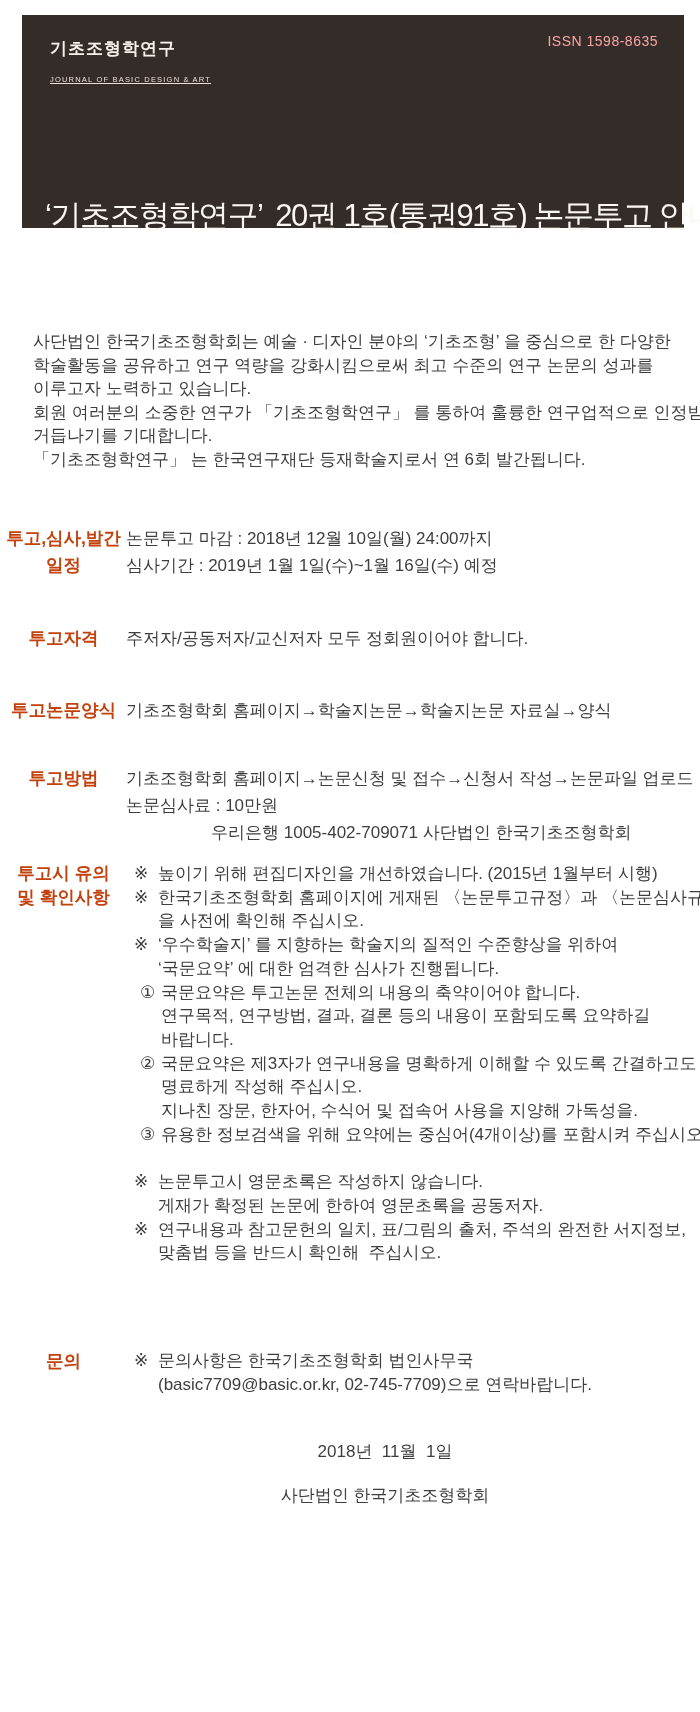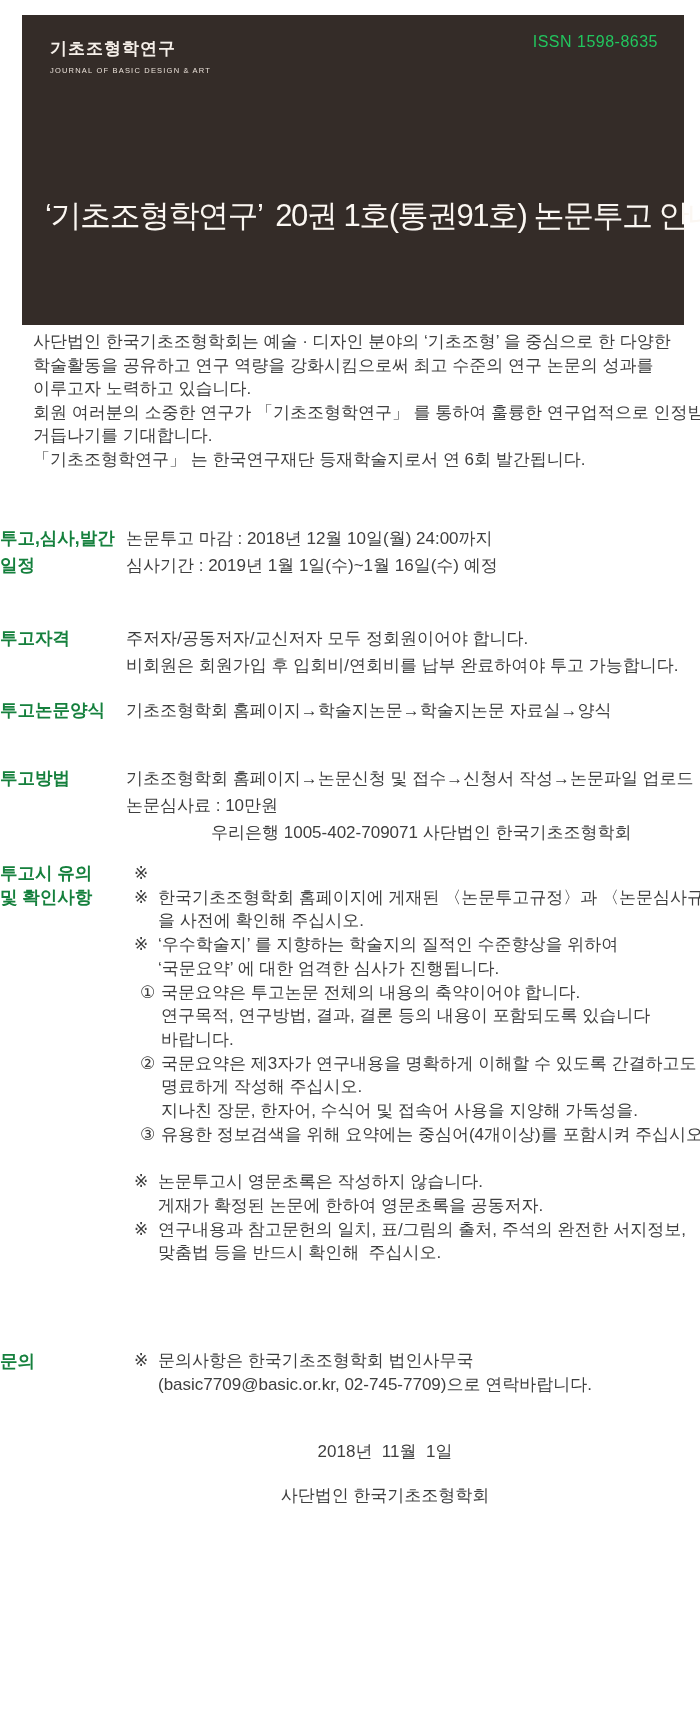--- a/index.html
+++ b/index.html
@@ -3,38 +3,38 @@
 <meta charset="utf-8">
 <style>
   html,body{margin:0;padding:0;background:#ffffff;}
   .page{
     position:relative;width:700px;height:1712px;background:#ffffff;
     font-family:"Liberation Sans","DejaVu Sans",sans-serif;
     color:#3e3e3e;overflow:hidden;
   }
   
   .header{
-    position:absolute;left:22px;top:15px;width:662px;height:310px;
+    position:absolute;left:22px;top:15px;width:662px;height:213px;
     background:#342c28;
   }
   .logo{position:absolute;left:28px;top:22px;color:#f6f0ea;}
   .logo-main{font-size:17px;font-weight:bold;letter-spacing:1px;}
-  .logo-sub{font-size:7.5px;letter-spacing:1.2px;margin-top:6px;color:#e9e0d8;}
-  .issn{position:absolute;right:26px;top:18px;font-size:16px;color:#22c55e;letter-spacing:0.5px;}
+  .logo-sub{font-size:7.5px;letter-spacing:1.2px;margin-top:15px;color:#e9e0d8;text-decoration:underline;}
+  .issn{position:absolute;right:26px;top:18px;font-size:14px;color:#fca5a5;letter-spacing:0.5px;}
   .header-title{
     position:absolute;left:23px;top:180px;width:630px;
     font-size:31px;font-weight:500;letter-spacing:-1.5px;color:#fbf7f2;white-space:pre;
   }
   
   .line{white-space:pre;}
   .intro{position:absolute;left:33px;top:330px;font-size:17px;line-height:23.5px;}
   .section{position:absolute;left:0;width:700px;}
   .slabel{
-    position:absolute;left:0;top:0;width:127px;text-align:left;
-    font-weight:bold;color:#15803d;font-size:17.5px;
+    position:absolute;left:0;top:0;width:127px;text-align:center;
+    font-weight:bold;color:#c2410c;font-size:17.5px;
   }
   .scontent{position:absolute;left:126px;top:0;font-size:17px;}
   .lh27{line-height:27px;}
   .lh24{line-height:23.7px;}
   .lh25{line-height:25px;margin-top:22px;}
   .indent85{padding-left:85px;}
   
   .nlist{position:absolute;left:134px;top:0;font-size:17px;line-height:23.7px;}
   .nitem{display:flex;}
   .nitem .marker{width:24px;flex:0 0 24px;}
@@ -77,21 +77,20 @@
       <div class="line">심사기간 : 2019년 1월 1일(수)~1월 16일(수) 예정</div>
     </div>
   </div>
 
   <div class="section" style="top:625px">
     <div class="slabel lh27">
       <span class="line">투고자격</span>
     </div>
     <div class="scontent lh27">
       <div class="line">주저자/공동저자/교신저자 모두 정회원이어야 합니다.</div>
-      <div class="line">비회원은 회원가입 후 입회비/연회비를 납부 완료하여야 투고 가능합니다.</div>
     </div>
   </div>
 
   <div class="section" style="top:697px">
     <div class="slabel lh27">
       <span class="line">투고논문양식</span>
     </div>
     <div class="scontent lh27">
       <div class="line">기초조형학회 홈페이지→학술지논문→학술지논문 자료실→양식</div>
     </div>
@@ -110,41 +109,42 @@
 
   <div class="section" style="top:862px">
     <div class="slabel lh24">
       <span class="line">투고시 유의</span><br>
       <span class="line">및 확인사항</span>
     </div>
     <div class="nlist">
       <div class="nitem">
         <span class="marker">※</span>
         <div>
+          <div class="line">높이기 위해 편집디자인을 개선하였습니다. (2015년 1월부터 시행)</div>
         </div>
       </div>
       <div class="nitem">
         <span class="marker">※</span>
         <div>
           <div class="line">한국기초조형학회 홈페이지에 게재된 〈논문투고규정〉과 〈논문심사규정〉</div>
           <div class="line">을 사전에 확인해 주십시오.</div>
         </div>
       </div>
       <div class="nitem">
         <span class="marker">※</span>
         <div>
           <div class="line">‘우수학술지’ 를 지향하는 학술지의 질적인 수준향상을 위하여</div>
           <div class="line">‘국문요약’ 에 대한 엄격한 심사가 진행됩니다.</div>
         </div>
       </div>
       <div class="nitem num">
         <span class="marker">①</span>
         <div>
           <div class="line">국문요약은 투고논문 전체의 내용의 축약이어야 합니다.</div>
-          <div class="line">연구목적, 연구방법, 결과, 결론 등의 내용이 포함되도록 있습니다</div>
+          <div class="line">연구목적, 연구방법, 결과, 결론 등의 내용이 포함되도록 요약하길</div>
           <div class="line">바랍니다.</div>
         </div>
       </div>
       <div class="nitem num">
         <span class="marker">②</span>
         <div>
           <div class="line">국문요약은 제3자가 연구내용을 명확하게 이해할 수 있도록 간결하고도</div>
           <div class="line">명료하게 작성해 주십시오.</div>
           <div class="line">지나친 장문, 한자어, 수식어 및 접속어 사용을 지양해 가독성을.</div>
         </div>

